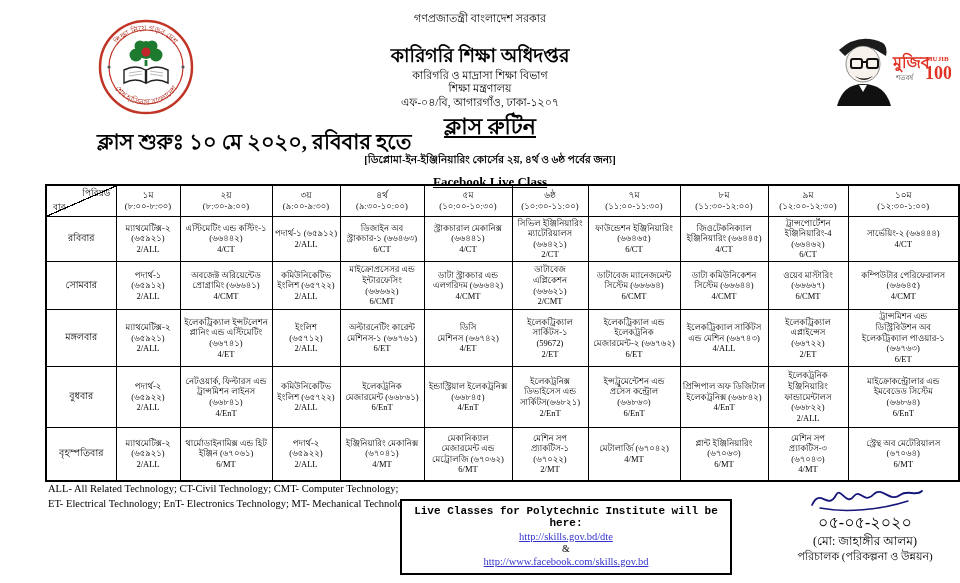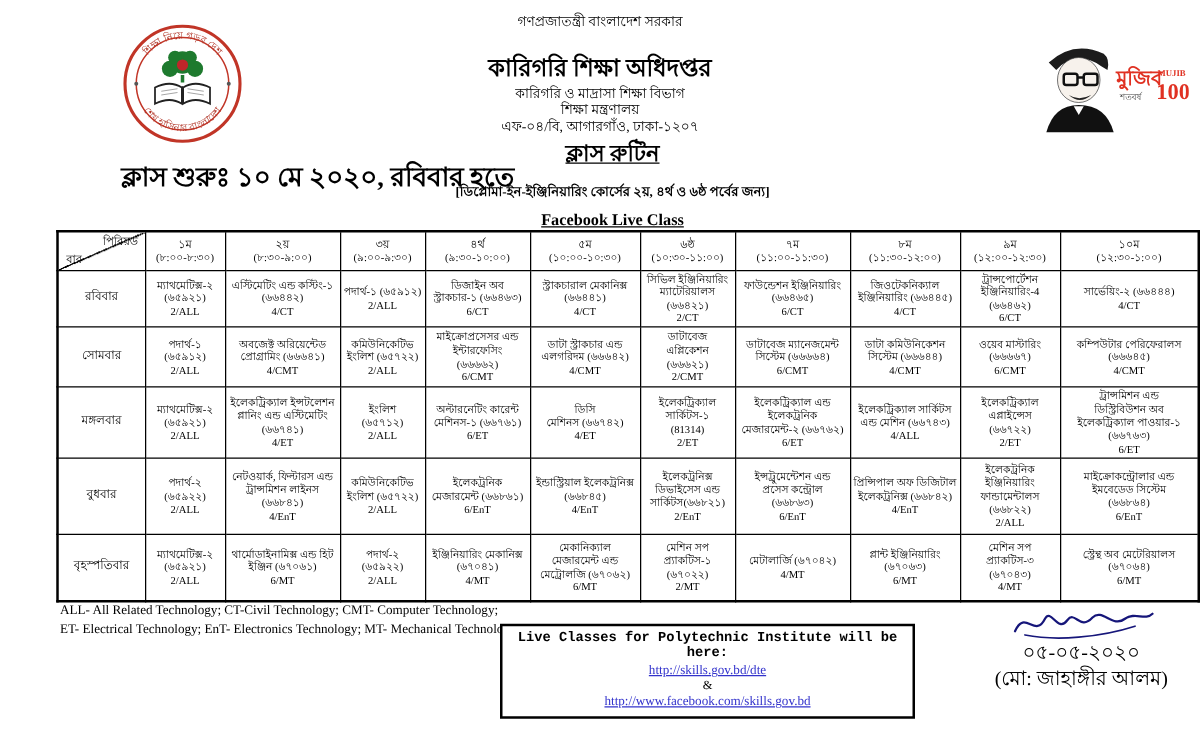--- a/index.html
+++ b/index.html
@@ -11,21 +11,21 @@
   
   .header-text{position:absolute;left:0;right:0;top:12px;text-align:center;line-height:1.25;}
   .gov-line{font-size:11px;}
   .org-name{font-size:19px;font-weight:bold;margin:18px 0 1px;}
   .division,.ministry,.address{font-size:11px;}
   .logo-left{position:absolute;left:95px;top:17px;width:102px;height:100px;}
   .logo-right{position:absolute;left:833px;top:30px;width:118px;height:76px;}
   
   .start-note{position:absolute;left:97px;top:126px;font-size:21px;font-weight:bold;}
   .title-center{position:absolute;left:280px;top:109px;width:420px;text-align:center;}
-  .routine-title{font-size:18px;font-weight:bold;text-decoration:underline;}
+  .routine-title{font-size:22px;font-weight:bold;text-decoration:underline;}
   .subtitle{font-size:10.5px;font-weight:bold;margin-top:6px;}
   .live-class{font-size:13px;font-weight:bold;text-decoration:underline;margin-top:5px;}
   
   #routine-table{
     position:absolute;left:45px;top:184px;width:913px;
     border-collapse:collapse;table-layout:fixed;
     border:2px solid #000;
   }
   #routine-table td{
     border:1px solid #000;text-align:center;vertical-align:middle;
@@ -47,21 +47,21 @@
   .live-box{
     position:absolute;left:400px;top:499px;width:316px;
     border:2px solid #000;text-align:center;padding:4px 6px 6px;background:#fff;
   }
   .live-heading{font-size:11px;font-weight:bold;font-family:Liberation Mono, monospace;}
   .live-box .link{display:block;font-size:10.5px;text-decoration:underline;margin-top:2px;cursor:pointer;}
   .amp{font-size:10px;margin-top:1px;}
   .signature-block{position:absolute;left:772px;top:483px;width:186px;text-align:center;line-height:1.3;}
   .signature-svg{width:130px;height:30px;display:block;margin:0 auto;}
   .sig-date{font-size:16px;}
-  .sig-name{font-size:16px;}
+  .sig-name{font-size:12px;}
   .sig-desg{font-size:11px;}
 </style>
 </head>
 <body>
 
 <svg class="logo-left" viewBox="0 0 100 100">
   <circle cx="50" cy="50" r="46" fill="#ffffff" stroke="#c13527" stroke-width="2.5"></circle>
   <circle cx="50" cy="50" r="37" fill="#ffffff" stroke="#c13527" stroke-width="1.2"></circle>
   <defs>
     <path id="arcTop" d="M 14,50 A 36,36 0 0 1 86,50" fill="none"></path>
@@ -320,21 +320,21 @@
           <div>6/ET</div>
         </td>
         <td class="subj">
           <div>ডিসি</div>
           <div>মেশিনস (৬৬৭৪২)</div>
           <div>4/ET</div>
         </td>
         <td class="subj">
           <div>ইলেকট্রিক্যাল</div>
           <div>সার্কিটস-১</div>
-          <div>(81314)</div>
+          <div>(59672)</div>
           <div>2/ET</div>
         </td>
         <td class="subj">
           <div>ইলেকট্রিক্যাল এন্ড</div>
           <div>ইলেকট্রনিক</div>
           <div>মেজারমেন্ট-২ (৬৬৭৬২)</div>
           <div>6/ET</div>
         </td>
         <td class="subj">
           <div>ইলেকট্রিক্যাল সার্কিটস</div>
@@ -484,13 +484,14 @@
   <a class="link" style="color: rgb(51, 51, 204);">http://www.facebook.com/skills.gov.bd</a>
 </div>
 
 <div class="signature-block">
   <svg class="signature-svg" viewBox="0 0 130 30">
     <path d="M12,22 C20,4 28,28 36,12 C41,3 46,24 54,13 C60,5 64,22 74,11 C82,3 90,20 100,12 C108,6 116,14 122,8" fill="none" stroke="#16167a" stroke-width="1.8" stroke-linecap="round"></path>
     <path d="M20,25 C45,30 80,27 108,18" fill="none" stroke="#16167a" stroke-width="1.4" stroke-linecap="round"></path>
   </svg>
   <div class="sig-date">০৫-০৫-২০২০</div>
   <div class="sig-name">(মো: জাহাঙ্গীর আলম)</div>
+  <div class="sig-desg">পরিচালক (পরিকল্পনা ও উন্নয়ন)</div>
 </div>
 
 </body></html>

